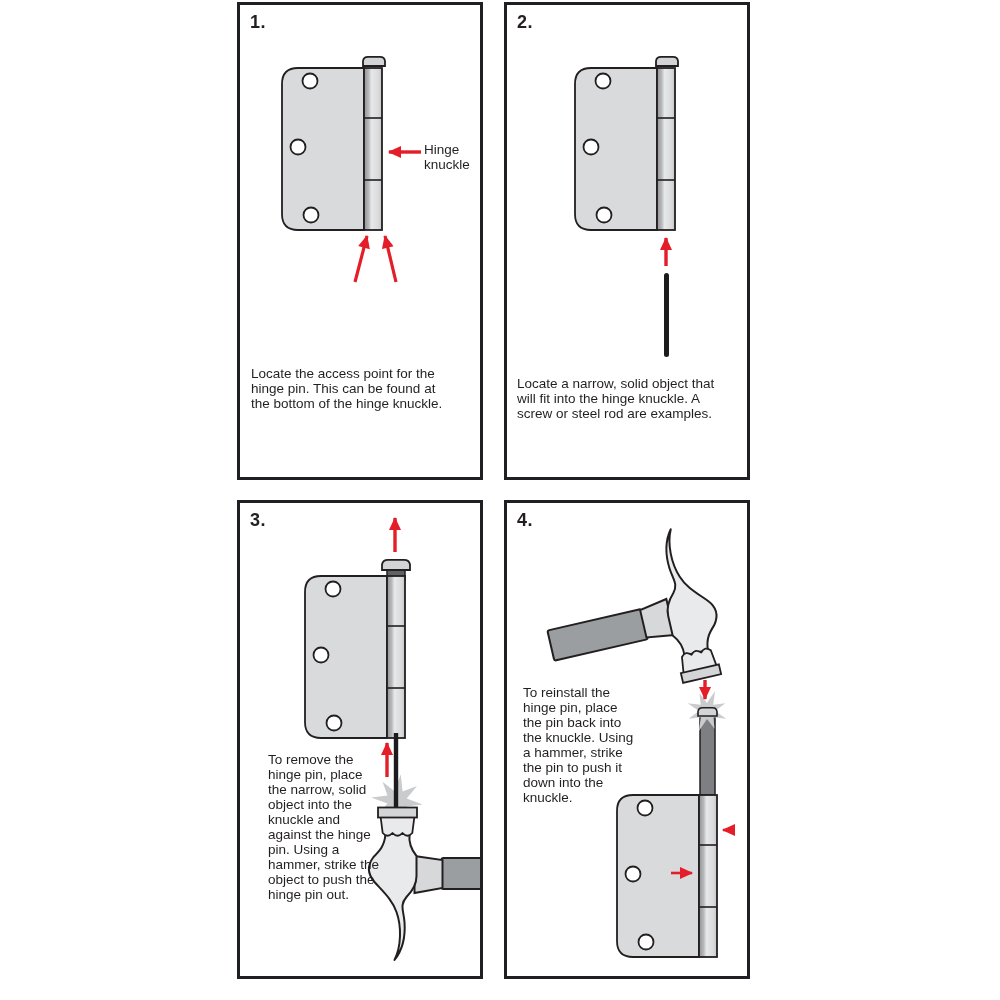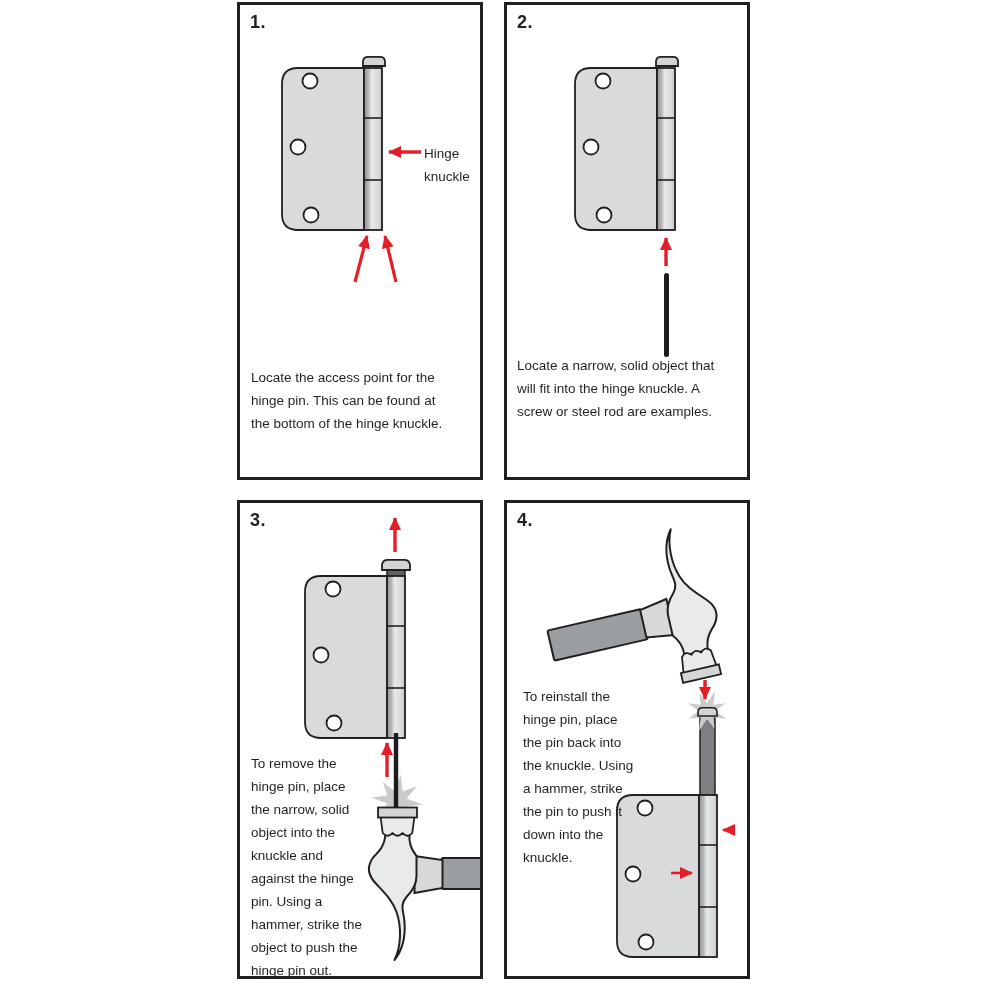--- a/index.html
+++ b/index.html
@@ -19,26 +19,26 @@
   .p2{left:504px;top:2px;width:246px;height:478px}
   .p3{left:237px;top:500px;width:246px;height:479px}
   .p4{left:504px;top:500px;width:246px;height:479px}
   .art{position:absolute;left:0;top:0;width:100%;height:100%;display:block}
   .num{
     position:absolute;left:10px;top:7px;
     font-size:18px;line-height:20px;font-weight:bold;letter-spacing:.4px;
   }
   .caption,.callout{
     position:absolute;
-    font-size:13.5px;line-height:23px;
+    font-size:13.5px;line-height:15px;
     white-space:pre-line;
   }
   .p1 .caption{left:11px;top:361px;width:228px}
-  .p2 .caption{left:10px;top:349px;width:230px}
-  .p3 .caption{left:11px;top:249px;width:128px}
+  .p2 .caption{left:10px;top:371px;width:230px}
+  .p3 .caption{left:28px;top:249px;width:128px}
   .p4 .caption{left:16px;top:182px;width:140px}
   .p1 .callout{left:184px;top:137px;width:60px}
 </style>
 </head>
 <body>
 
 <svg width="0" height="0" style="position:absolute" aria-hidden="true">
   <defs>
     <linearGradient id="barGrad" x1="0" y1="0" x2="1" y2="0">
       <stop offset="0" stop-color="#8f9194"></stop>

